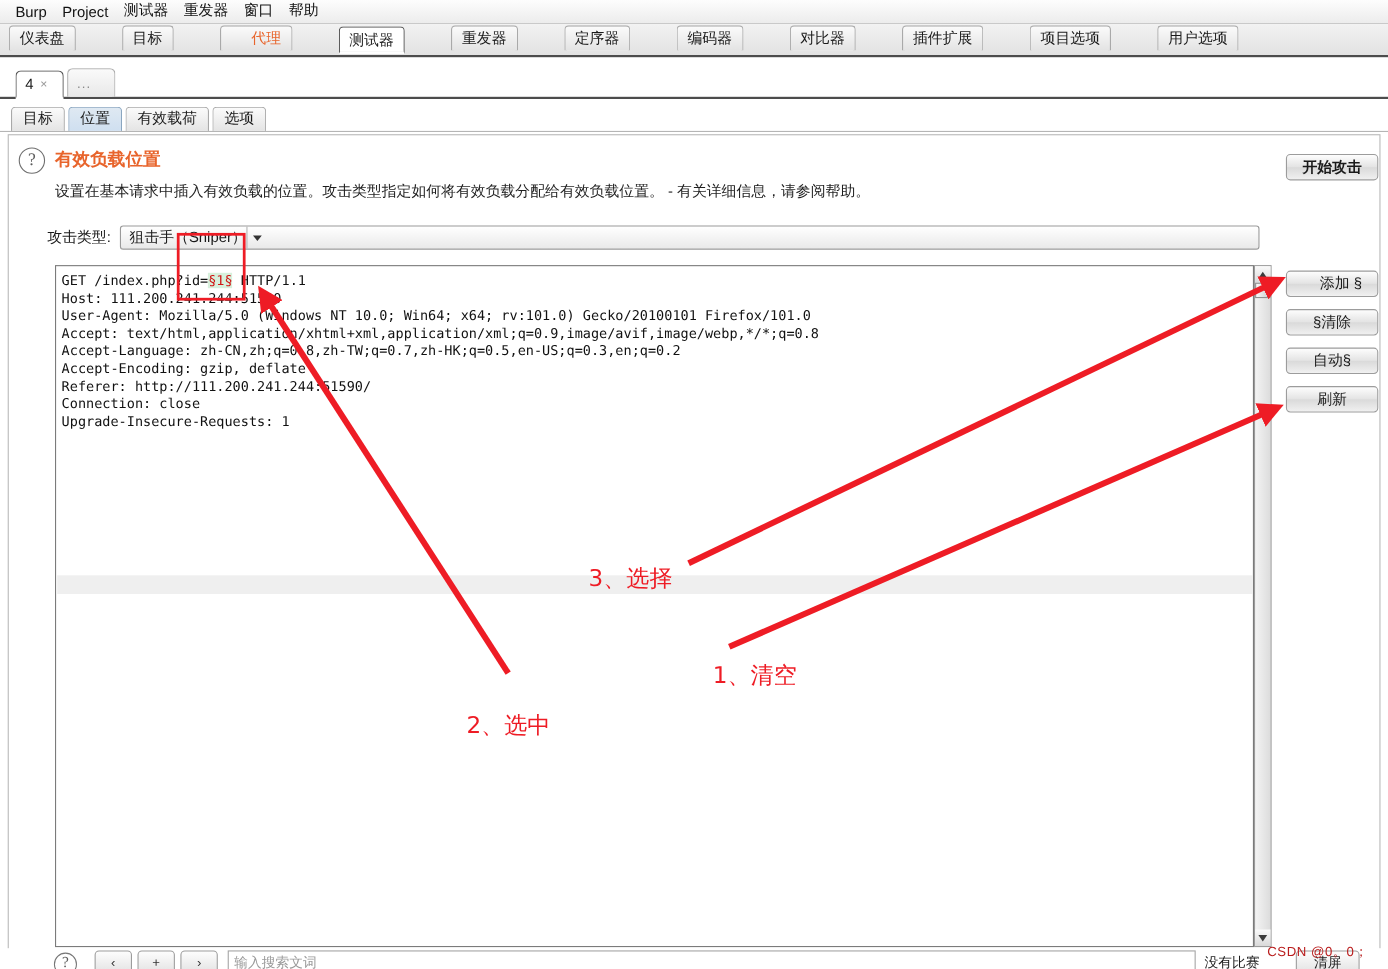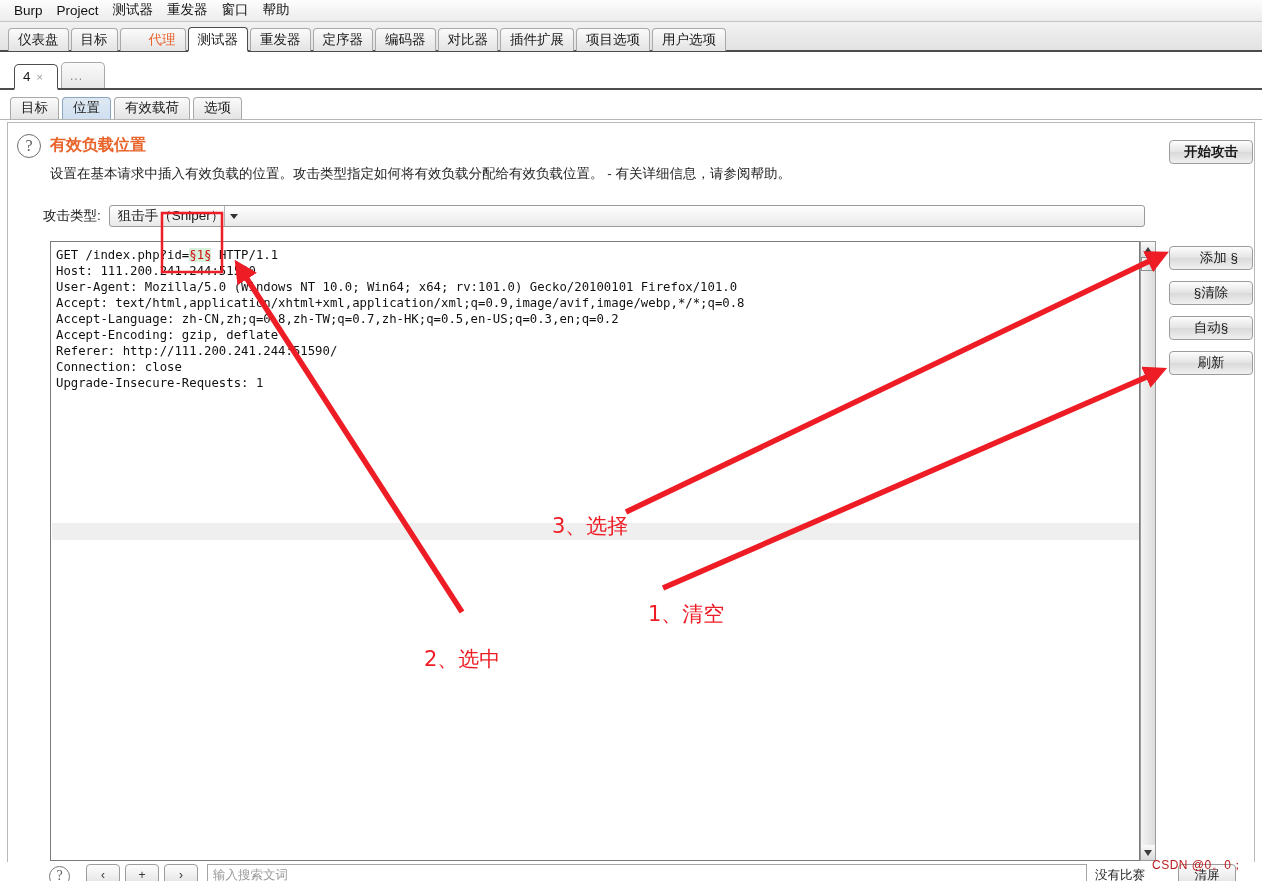--- a/index.html
+++ b/index.html
@@ -23,22 +23,23 @@
   }
   .menu-item {
     padding: 1px 7px 2px 7px; font-size: 13.5px; color: #111;
     white-space: nowrap; cursor: default;
   }
 
   
   .tabstrip {
     position: absolute; top: 22px; left: 0; width: 1262px; height: 30px;
     background: linear-gradient(to bottom,#f2f2f2 0%, #e2e2e2 100%);
-    display: flex; align-items: flex-end; padding-left: 8px;
+    display: flex; align-items: flex-start; padding-left: 8px;
     border-bottom: 2px solid #4c4c4c;
+    gap: 40px;
   }
   .tab {
     height: 23px; line-height: 21px; padding: 0 9px;
     background: linear-gradient(to bottom,#fbfbfb 0%, #e3e3e3 100%);
     border: 1px solid #a9a9a9; border-bottom: none;
     border-radius: 4px 4px 0 0;
     margin-right: 2px; font-size: 13.5px; color: #1a1a1a;
     white-space: nowrap; cursor: default;
     position: relative; top: 1px;
   }
@@ -327,16 +328,16 @@
 
     <line x1="462" y1="612" x2="240" y2="268" stroke="#ee1c25" stroke-width="5.5" marker-end="url(#arrowhead)"></line>
 
     <line x1="626" y1="512" x2="1160" y2="256" stroke="#ee1c25" stroke-width="5.5" marker-end="url(#arrowhead)"></line>
 
     <line x1="663" y1="588" x2="1158" y2="372" stroke="#ee1c25" stroke-width="5.5" marker-end="url(#arrowhead)"></line>
   </svg>
 
   <div class="anno-text" style="left:648px; top:600px;">1、清空</div>
   <div class="anno-text" style="left:424px; top:645px;">2、选中</div>
-  <div class="anno-text" style="left:552px; top:512px;">3、选择</div>
+  <div class="anno-text" style="left:535px; top:512px;">3、选择</div>
 
   <div class="watermark">CSDN @0。0；</div>
 </div>
 
 </body></html>

